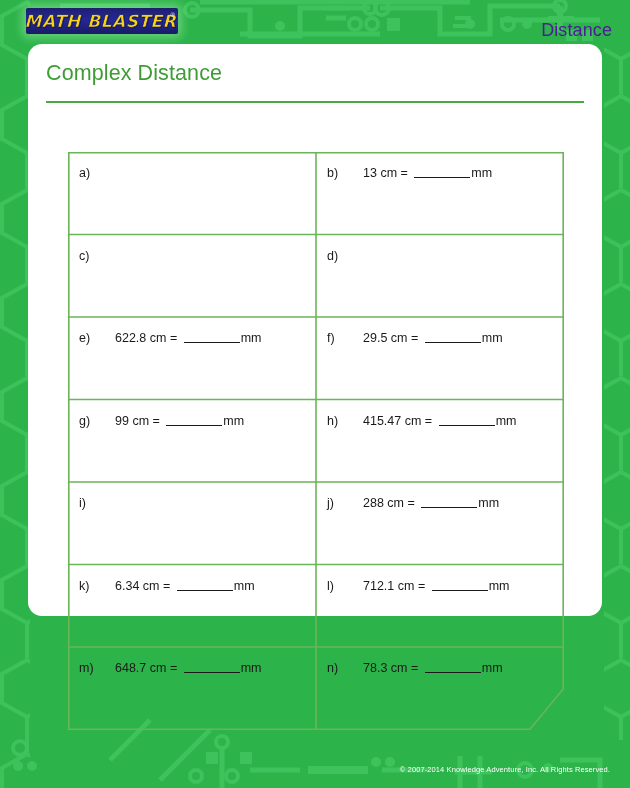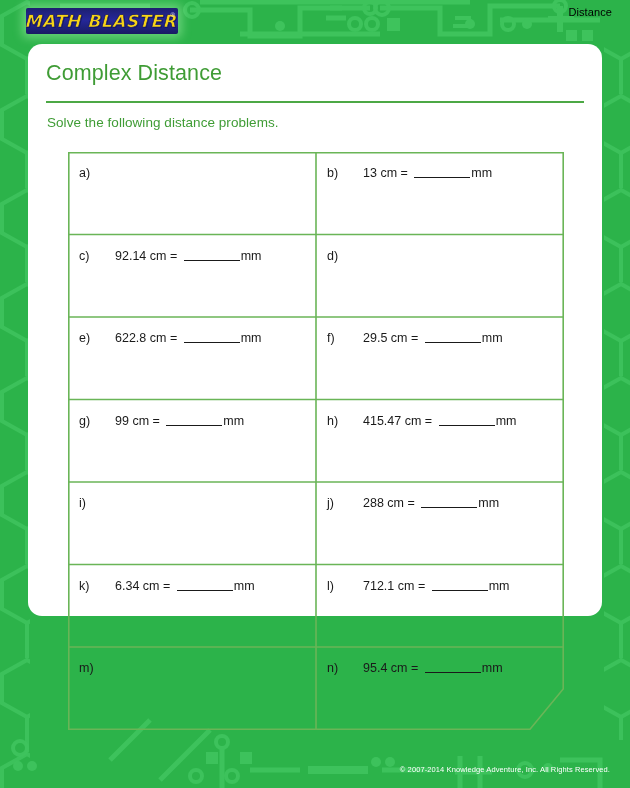--- a/index.html
+++ b/index.html
@@ -59,23 +59,23 @@
   }
   #logo-reg {
     position: absolute;
     right: 3px; top: 4px;
     font-size: 6px;
     color: #e9e9f5;
   }
 
   #tab-distance {
     position: absolute;
-    right: 18px; top: 6px;
-    font-size: 11px;
-    color: #000000;
+    right: 18px; top: 20px;
+    font-size: 18px;
+    color: #4c1d95;
     letter-spacing: .1px;
   }
 
   
   #card {
     position: absolute;
     left: 28px;
     top: 44px;
     width: 574px;
     height: 572px;
@@ -245,38 +245,36 @@
     <span id="logo-text">MATH BLASTER</span>
     <span id="logo-reg">®</span>
   </div>
   <div id="tab-distance">Distance</div>
 </div>
 
 <div id="card">
 
   <div id="page-title">Complex Distance</div>
   <div id="title-rule"></div>
-  <div id="subtitle">Solve the following distance problems.</div>
 
   <div id="table">
 
     <div class="trow">
       <div class="tcell">
         <span class="cell-label">a)</span>
       </div>
       <div class="tcell">
         <span class="cell-label">b)</span>
         <span class="cell-text"><span>13 cm = </span><span class="blank"></span><span>mm</span></span>
       </div>
     </div>
 
     <div class="trow">
       <div class="tcell">
         <span class="cell-label">c)</span>
-        <span class="cell-text"><span>92.14 cm = </span><span class="blank"></span><span>mm</span></span>
       </div>
       <div class="tcell">
         <span class="cell-label">d)</span>
       </div>
     </div>
 
     <div class="trow">
       <div class="tcell">
         <span class="cell-label">e)</span>
         <span class="cell-text"><span>622.8 cm = </span><span class="blank"></span><span>mm</span></span>
@@ -315,24 +313,25 @@
       </div>
       <div class="tcell">
         <span class="cell-label">l)</span>
         <span class="cell-text"><span>712.1 cm = </span><span class="blank"></span><span>mm</span></span>
       </div>
     </div>
 
     <div class="trow">
       <div class="tcell">
         <span class="cell-label">m)</span>
+        <span class="cell-text"><span>648.7 cm = </span><span class="blank"></span><span>mm</span></span>
       </div>
       <div class="tcell">
         <span class="cell-label">n)</span>
-        <span class="cell-text"><span>95.4 cm = </span><span class="blank"></span><span>mm</span></span>
+        <span class="cell-text"><span>78.3 cm = </span><span class="blank"></span><span>mm</span></span>
       </div>
     </div>
 
     <svg id="table-borders" viewBox="0 0 496 578" xmlns="http://www.w3.org/2000/svg" aria-hidden="true">
       <g stroke="#6ab557" stroke-width="1.6" fill="none">
 
         <path d="M0.8 0.8 H495.2 V537 L462 577.2 H0.8 Z"></path>
 
         <path d="M0.8 82.5 H495.2"></path>
         <path d="M0.8 165 H495.2"></path>

